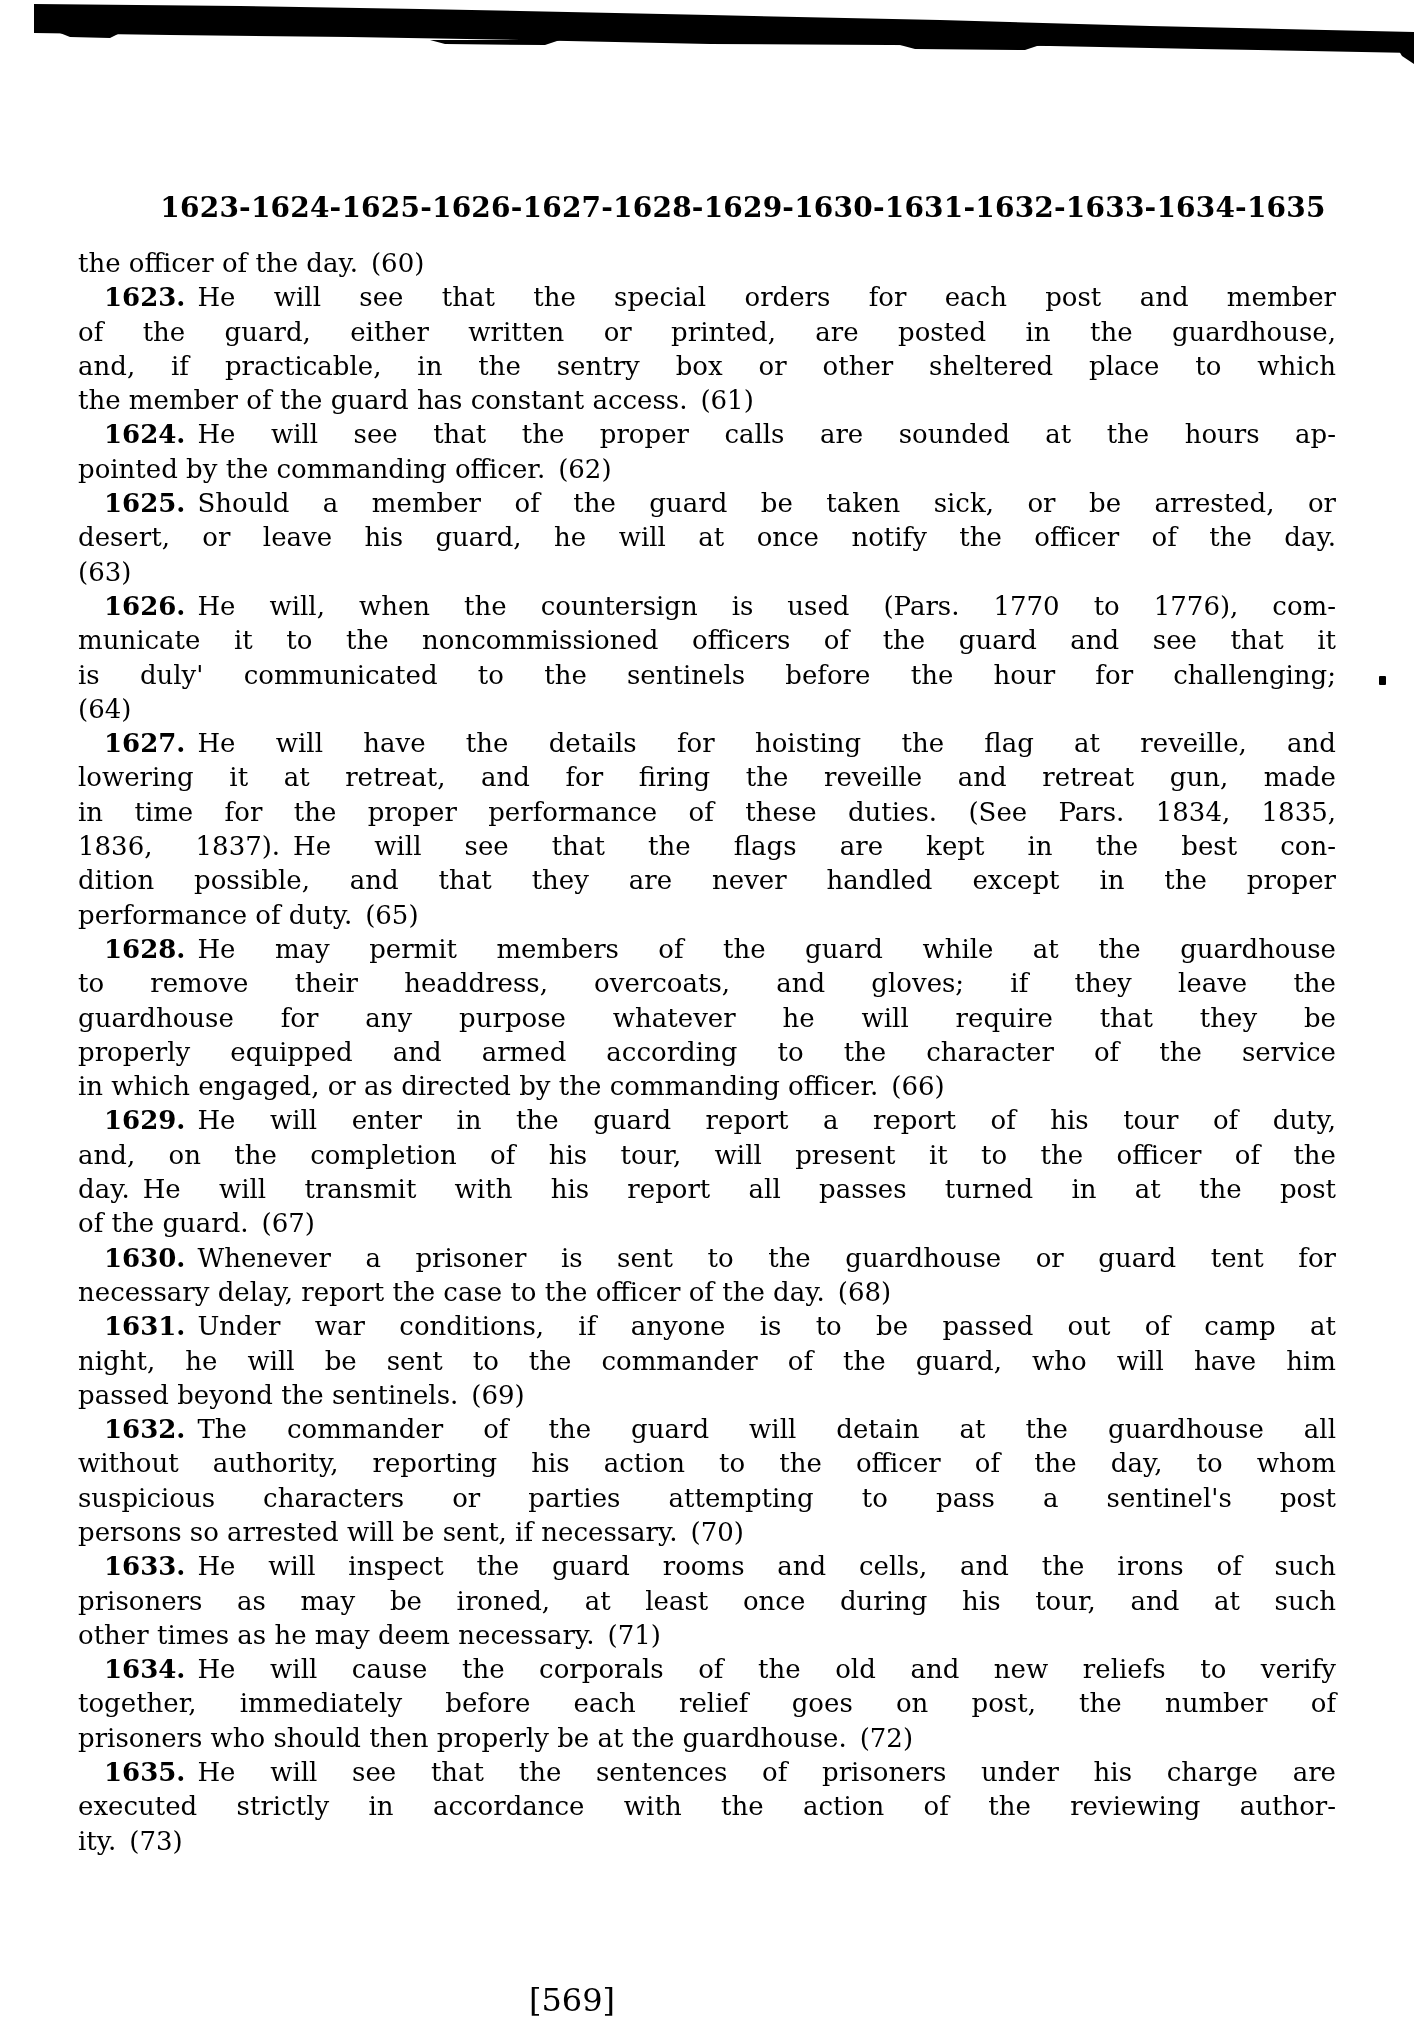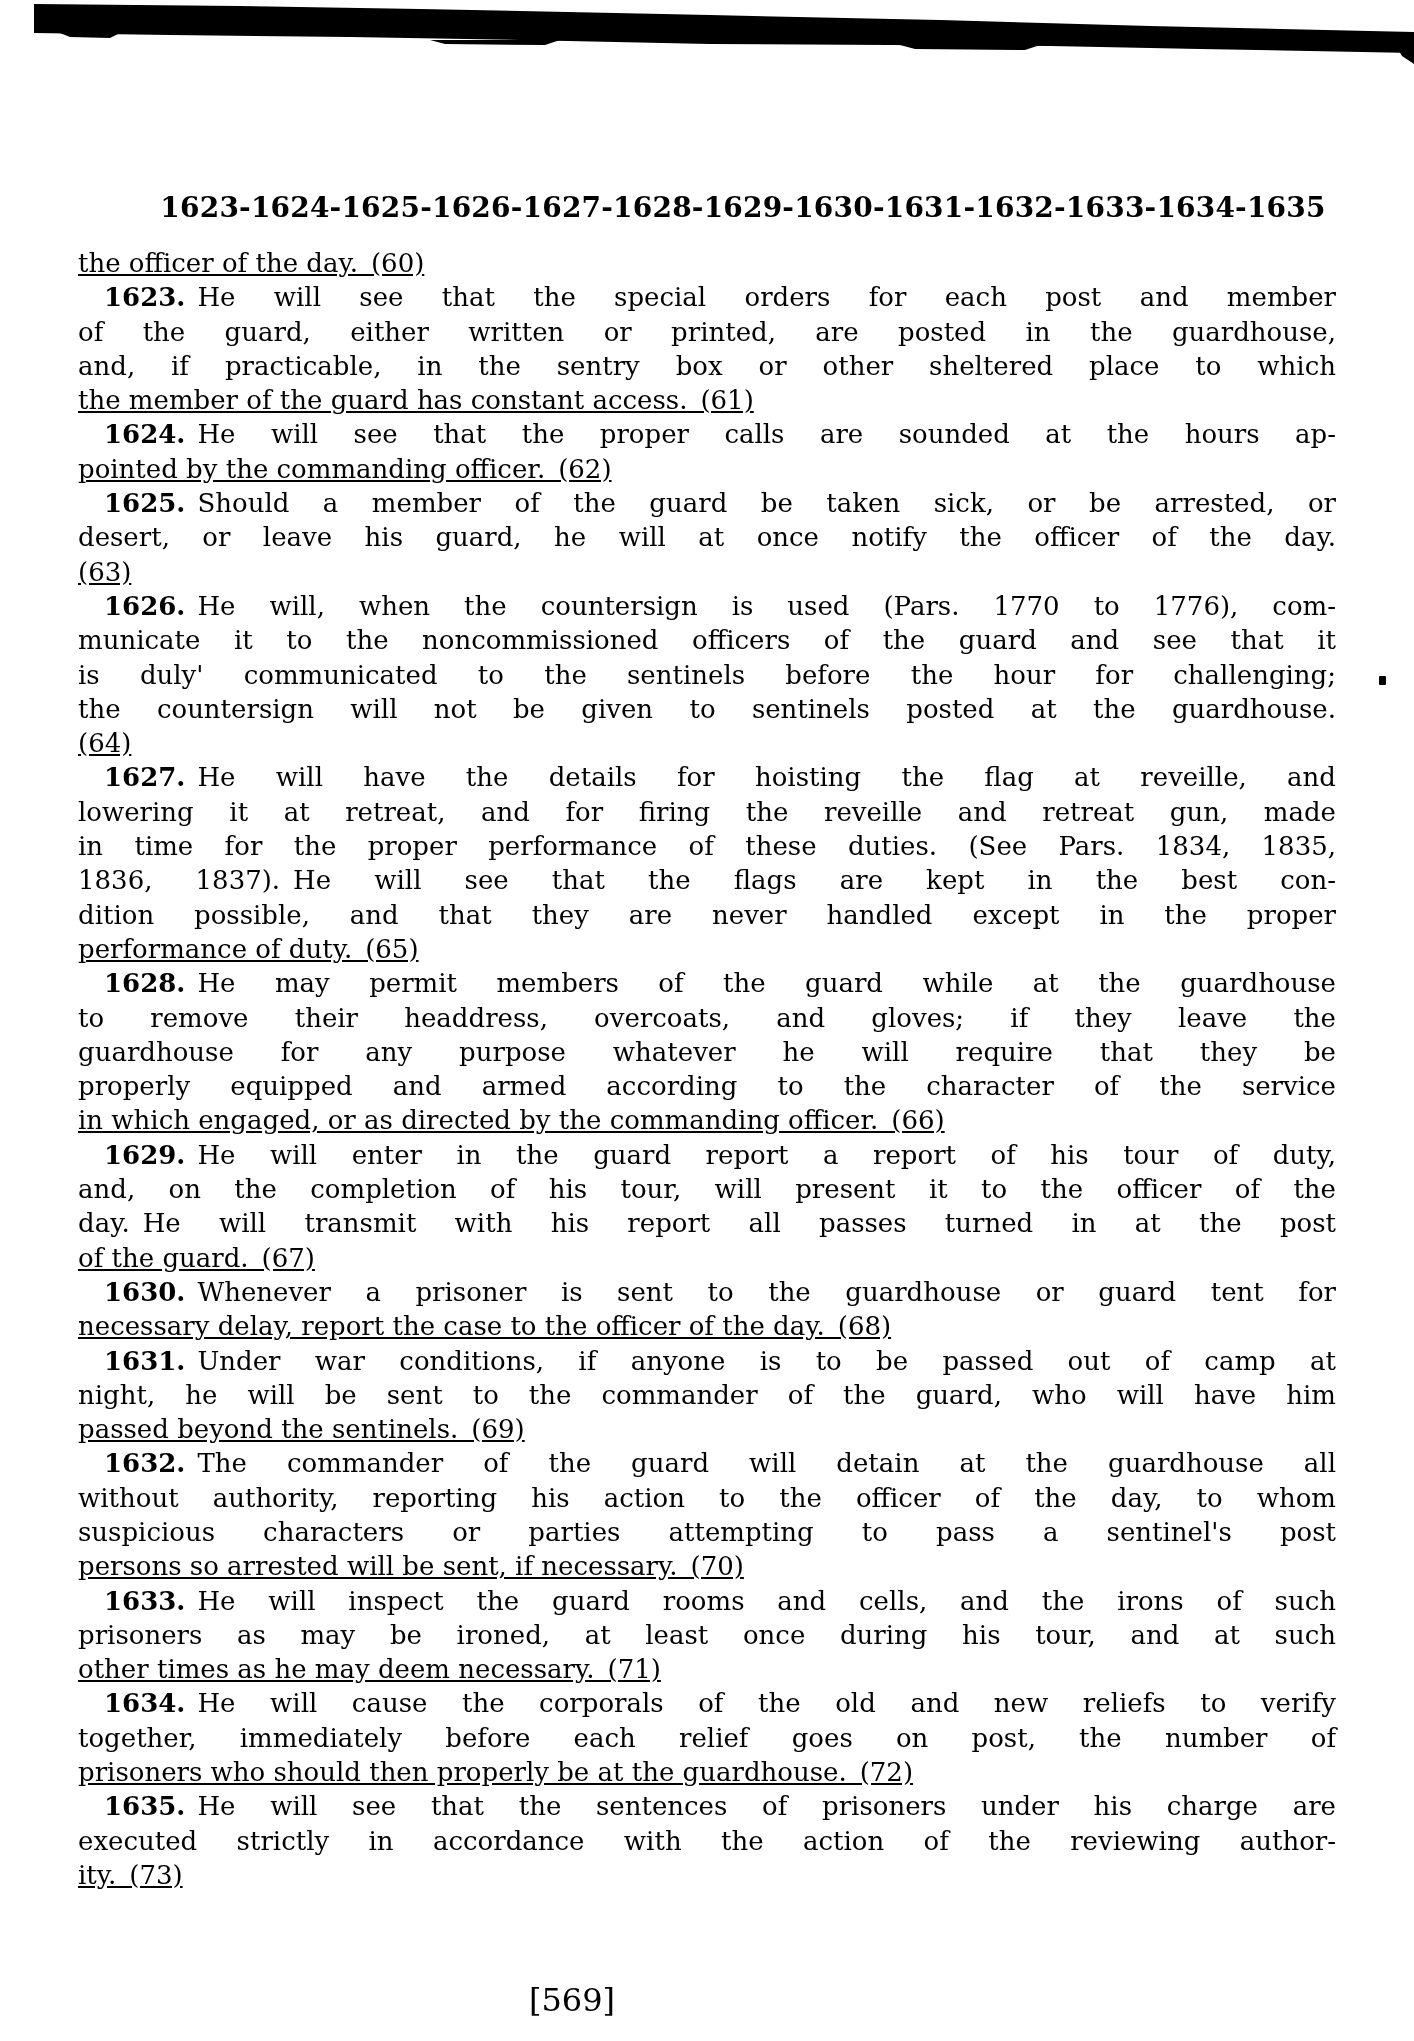--- a/index.html
+++ b/index.html
@@ -31,21 +31,21 @@
     left: 78px; top: 246px;
     width: 1258px;
     font-size: 26px;
     line-height: 34.3px;
   }
   .para { margin: 0; padding: 0; }
   .line {
     text-align: justify;
     text-align-last: justify;
   }
-  .line.last { text-align-last: left; text-decoration: underline; }
+  .line.last { text-align-last: left; }
   .line.first-numbered { text-indent: 26px; }
   .par-num { font-weight: bold; margin-right: 12px; }
   .page-number {
     position: absolute;
     top: 1981px; left: 0;
     width: 1144px;
     text-align: center;
     font-size: 32px;
   }
   .ink-speck {
@@ -85,21 +85,20 @@
     </div>
     <div class="para">
       <div class="line first-numbered"><span class="par-num">1625.</span>Should a member of the guard be taken sick, or be arrested, or</div>
       <div class="line">desert, or leave his guard, he will at once notify the officer of the day.</div>
       <div class="line last">(63)</div>
     </div>
     <div class="para">
       <div class="line first-numbered"><span class="par-num">1626.</span>He will, when the countersign is used (Pars. 1770 to 1776), com-</div>
       <div class="line">municate it to the noncommissioned officers of the guard and see that it</div>
       <div class="line">is duly' communicated to the sentinels before the hour for challenging;</div>
-      <div class="line">the countersign will not be given to sentinels posted at the guardhouse.</div>
       <div class="line last">(64)</div>
     </div>
     <div class="para">
       <div class="line first-numbered"><span class="par-num">1627.</span>He will have the details for hoisting the flag at reveille, and</div>
       <div class="line">lowering it at retreat, and for firing the reveille and retreat gun, made</div>
       <div class="line">in time for the proper performance of these duties. (See Pars. 1834, 1835,</div>
       <div class="line">1836, 1837). He will see that the flags are kept in the best con-</div>
       <div class="line">dition possible, and that they are never handled except in the proper</div>
       <div class="line last">performance of duty. (65)</div>
     </div>

